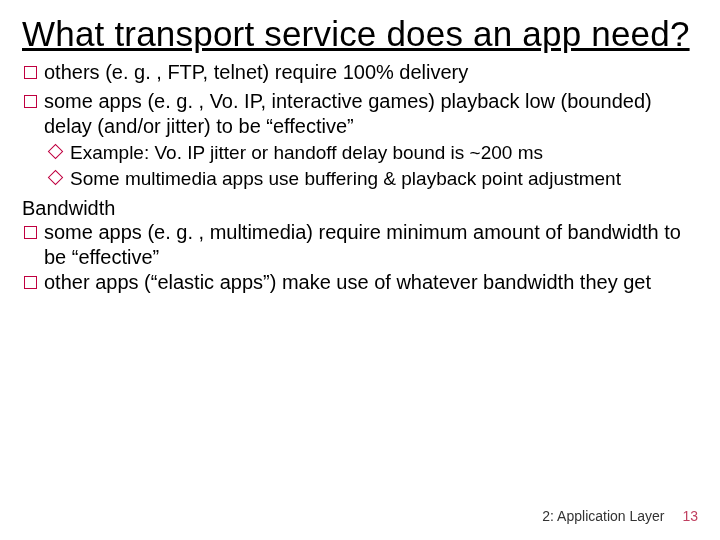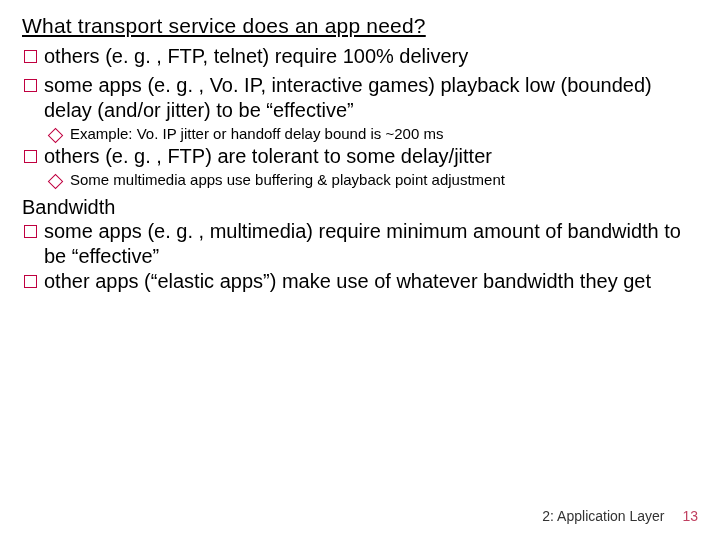--- a/index.html
+++ b/index.html
@@ -10,21 +10,21 @@
     background: #ffffff;
     font-family: "Comic Sans MS", "Comic Sans", cursive, sans-serif;
     color: #000;
     position: relative;
     overflow: hidden;
   }
   .slide {
     padding: 14px 22px 0 22px;
   }
   .title {
-    font-size: 21px;
+    font-size: 35px;
     text-decoration: underline;
     margin-bottom: 6px;
     letter-spacing: 0.2px;
   }
   .section-label {
     font-size: 20px;
     margin-top: 2px;
   }
   .bullet {
     display: flex;
@@ -42,21 +42,21 @@
     margin-top: 6px;
     margin-right: 7px;
     margin-left: 2px;
   }
   .bullet .txt {
     flex: 1;
   }
   .sub {
     display: flex;
     align-items: flex-start;
-    font-size: 15px;
+    font-size: 19px;
     line-height: 1.25;
     margin-left: 24px;
     margin-top: 2px;
     justify-content: space-between;
   }
   .sub .dia {
     width: 9px;
     height: 9px;
     border: 1.5px solid #c00040;
     background: #fff;
@@ -98,24 +98,20 @@
   <div class="gap-s"></div>
 
   <div class="bullet">
     <span class="sq"></span>
     <span class="txt">some apps (e. g. , Vo. IP, interactive games) playback low (bounded) delay (and/or jitter) to be “effective”</span>
   </div>
   <div class="sub">
     <span class="dia"></span>
     <span class="txt">Example: Vo. IP jitter or handoff delay bound is ~200 ms</span>
   </div>
-  <div class="bullet">
-    <span class="sq"></span>
-    <span class="txt">others (e. g. , FTP) are tolerant to some delay/jitter</span>
-  </div>
   <div class="sub">
     <span class="dia"></span>
     <span class="txt">Some multimedia apps use buffering &amp; playback point adjustment</span>
   </div>
 
   <div class="gap-s"></div>
 
   <div class="section-label">Bandwidth</div>
   <div class="bullet">
     <span class="sq"></span>

